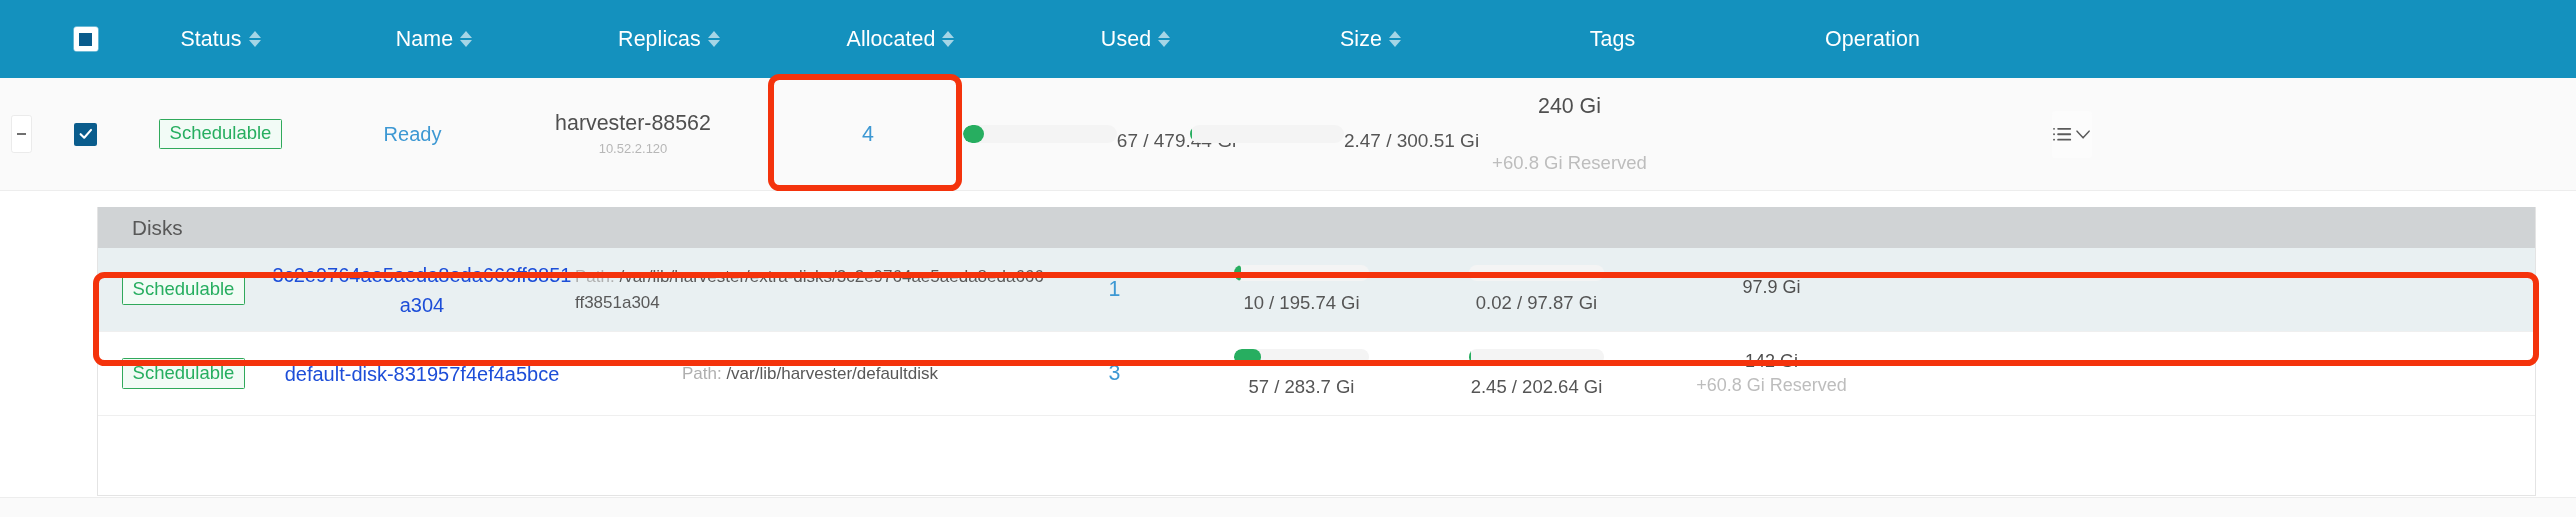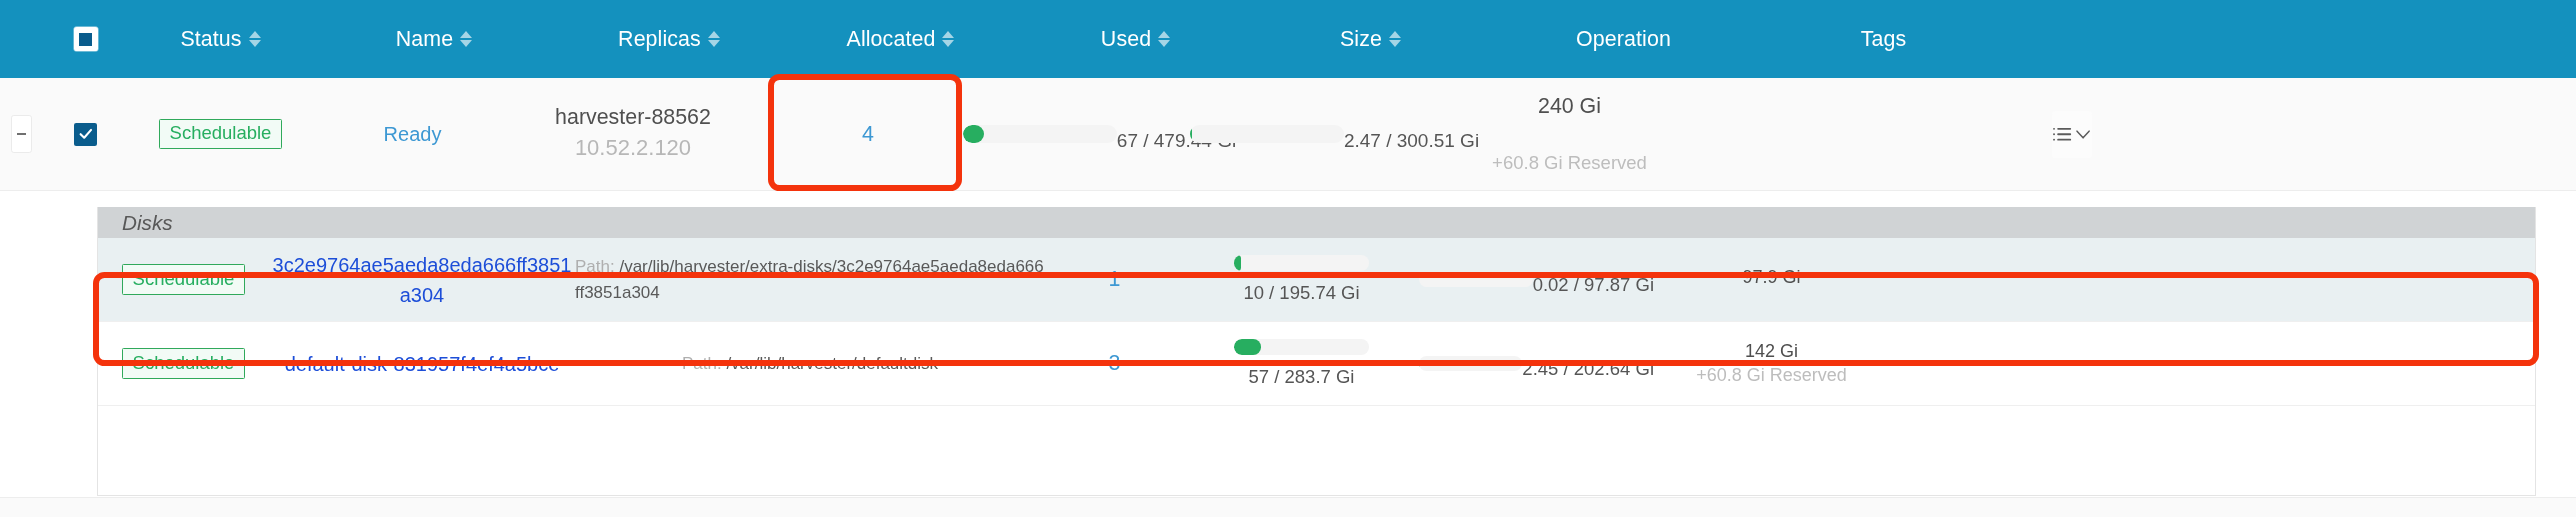--- a/index.html
+++ b/index.html
@@ -87,21 +87,21 @@
   .badge {
     border: 0.7px solid #30A95B; color: #27AE60; background: #F2FBF6;
     font-size: 18.5px; padding: 3.6px 9.3px 5px; line-height: 1.1;
     border-radius: 1.4px; white-space: nowrap;
   }
 
   .link { color: #3D98D3; font-size: 20px; }
   .link-blue { color: #3D98D3; font-size: 21.4px; }
 
   .nm-main { color: #4F4F4F; font-size: 21.4px; line-height: 1.25; text-align: center; }
-  .nm-sub  { color: #B7B7B7; font-size: 22px; line-height: 1.4; margin-top: 2.8px; text-align: center; }
+  .nm-sub  { color: #B7B7B7; font-size: 13px; line-height: 1.4; margin-top: 2.8px; text-align: center; }
 
   .meter { display: flex; flex-direction: row; align-items: center; }
   .bar {
     width: 154px; height: 18.5px; background: #F4F4F4; border-radius: 9.3px;
     overflow: hidden; position: relative;
   }
   .bar > i { display: block; height: 100%; background: #27AE60; border-radius: 9.3px; }
   .meter-label { margin-top: 13px; color: #555555; font-size: 19px; white-space: nowrap; }
 
   .size-main { color: #4F4F4F; font-size: 21.4px; }
@@ -112,37 +112,37 @@
     display: flex; align-items: center; justify-content: center; gap: 3.6px;
   }
   .oper-btn svg { display: block; }
 
   
   .disks-panel {
     position: absolute; left: 97px; top: 207px; width: 2439px; height: 289px;
     background: #ffffff; border: 0.7px solid #E4E4E4; border-top: none;
   }
   .disks-title {
-    height: 31px; background: #D0D3D5; display: flex; align-items: center;
-    padding-left: 24px; color: #585858; font-size: 20.7px; font-style: italic;
+    height: 41px; background: #D0D3D5; display: flex; align-items: center;
+    padding-left: 34px; color: #585858; font-size: 20.7px;
   }
   .disk-row {
     height: 71px; display: flex; align-items: center;
     border-bottom: 0.7px solid #EFEFEF;
   }
   .disk-row.tall { height: 84px; }
   .disk-row.sel { background: #E9F0F2; }
   .disk-row.plain { background: #ffffff; }
 
   .d-status { width: 171px; flex: 0 0 171px; display:flex; align-items:center; justify-content:center; }
   .d-name   { width: 306px; flex: 0 0 306px; display:flex; align-items:center; justify-content:center; }
   .d-path   { width: 470px; flex: 0 0 470px; display:flex; align-items:center; justify-content:center; }
   .d-repl   { width: 139px; flex: 0 0 139px; display:flex; align-items:center; justify-content:center; }
   .d-alloc  { width: 235px; flex: 0 0 235px; display:flex; flex-direction:column; align-items:center; justify-content:center; }
-  .d-used   { width: 235px; flex: 0 0 235px; display:flex; flex-direction:row; align-items:center; justify-content:center; }
+  .d-used   { width: 235px; flex: 0 0 235px; display:flex; flex-direction:column; align-items:center; justify-content:center; }
   .d-size   { width: 235px; flex: 0 0 235px; display:flex; flex-direction:column; align-items:center; justify-content:center; }
   .d-tail   { flex: 1 1 auto; }
 
   .d-name-txt { color: #1d4ed8; font-size: 20px; text-align: center; line-height: 1.5; word-break: break-all; }
   .d-path-txt { color: #595959; font-size: 17px; text-align: left; line-height: 1.5; word-break: break-all; }
   .d-path-txt .lbl { color: #AFAFAF; }
   .d-bar { width: 135px; height: 15.7px; background: #F4F4F4; border-radius: 7.8px; overflow: hidden; }
   .d-bar > i { display: block; height: 100%; background: #27AE60; border-radius: 7.8px; }
   .d-meter-label { margin-top: 11.4px; color: #555555; font-size: 18.5px; white-space: nowrap; }
   .d-size-main { color: #4F4F4F; font-size: 18px; }
@@ -217,26 +217,26 @@
     </div>
 
     <div class="th th-size">
       <span>Size</span>
       <span class="sorter">
           <i class="up"></i>
           <i class="down"></i>
         </span>
     </div>
 
+    <div class="th th-tags">
+      <span>Tags</span>
+    </div>
+
     <div class="th th-oper">
       <span>Operation</span>
-    </div>
-
-    <div class="th th-tags">
-      <span>Tags</span>
     </div>
   </div>
 
   <div class="node-row">
 
     <div class="cell c-spacer">
       <div class="expander">
           <b></b>
         </div>
     </div>

